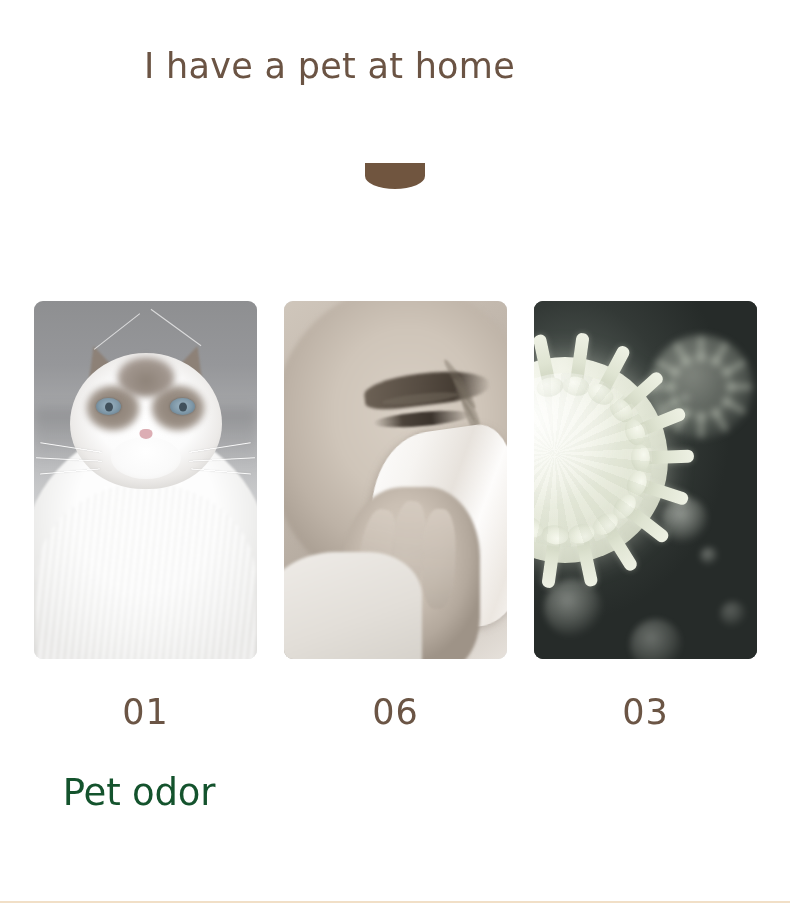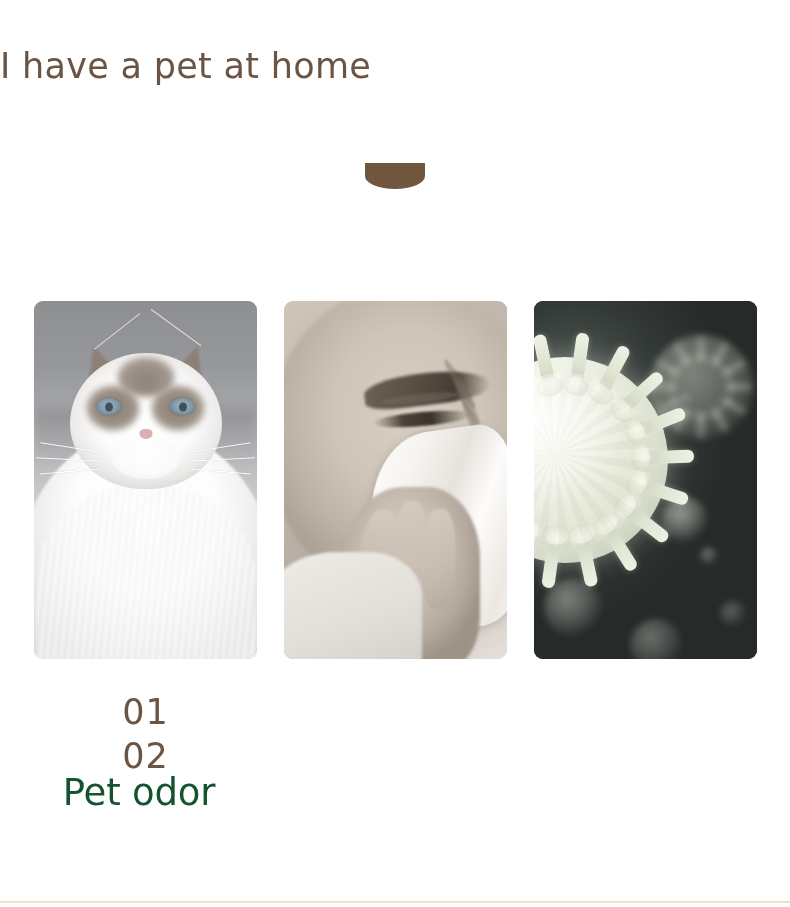--- a/index.html
+++ b/index.html
@@ -21,20 +21,21 @@
     height: 907px;
     background: #ffffff;
   }
 
   
   .heading {
     position: absolute;
     top: 44px;
     left: 0;
     width: 659px;
+    text-align: center;
   }
   .heading-line {
     display: block;
     color: #6b5444;
     font-family: "DejaVu Sans", "Liberation Sans", sans-serif;
     font-weight: 400;
     letter-spacing: 0.3px;
   }
   .heading-line-1 {
     font-size: 35px;
@@ -465,21 +466,20 @@
 
   
   .numbers {
     position: absolute;
     top: 690px;
     left: 34px;
     width: 723px;
     height: 46px;
     display: flex;
     justify-content: space-between;
-    flex-direction: column;
   }
   .number {
     width: 223px;
     text-align: center;
     color: #6b5545;
     font-size: 35px;
     line-height: 44px;
     font-weight: 400;
     letter-spacing: 1px;
   }
@@ -622,21 +622,22 @@
 
           <span class="spike" style="transform:rotate(348deg) translateY(-122px);"></span>
         </div>
       </div>
     </div>
 
   </div>
 
   <div class="numbers">
     <div class="number">01</div>
-    <div class="number">02</div>
+    <div class="number">06</div>
+    <div class="number">03</div>
   </div>
 
   <div class="captions">
     <div class="caption">Pet odor</div>
   </div>
 
   <div class="bottom-rule"></div>
 
 </div>
 

